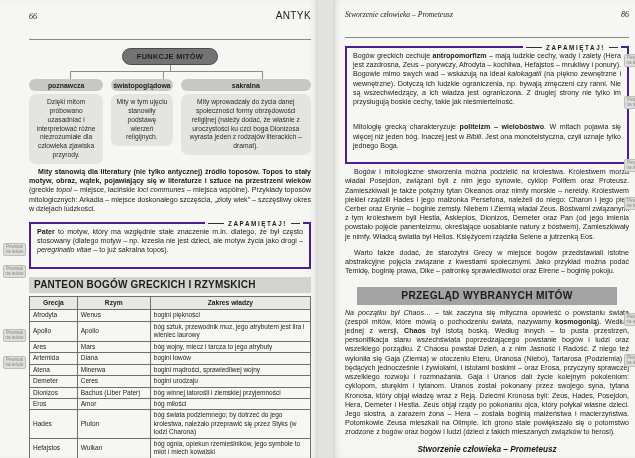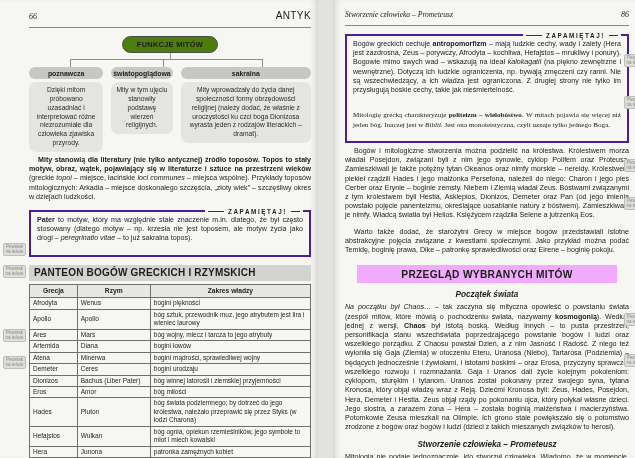--- a/index.html
+++ b/index.html
@@ -5,28 +5,28 @@
   html,body{margin:0;padding:0;}
   #spread{position:relative;width:635px;height:458px;background:#dddddad6;overflow:hidden;
     font-family:"Liberation Sans",sans-serif;color:#1c1c1c;}
   .page{position:absolute;top:0;height:458px;background:#f6f6f3;}
   #page-left{left:0;width:318px;box-shadow:inset -6px 0 8px -6px rgba(0,0,0,.25);}
   #page-right{left:333px;width:317px;box-shadow:inset 6px 0 8px -6px rgba(0,0,0,.25);}
   .content{position:absolute;top:10px;}
   #page-left .content{left:29px;width:282px;}
   #page-right .content{left:12px;width:284px;}
   .pghead{display:flex;justify-content:space-between;align-items:flex-end;
-    border-bottom:1px solid #8a8a8a;padding-bottom:6px;font-size:7.5px;}
+    border-bottom:1px solid #8a8a8a;padding-bottom:18px;font-size:7.5px;}
   .pgnum{font-family:"Liberation Serif",serif;font-style:italic;font-size:8px;}
   .running{font-size:10px;letter-spacing:.4px;}
   .running-it{font-family:"Liberation Serif",serif;font-style:italic;font-size:7.6px;}
   
   .diagram{margin-top:5px;}
   .dg-title-wrap{text-align:center;}
-  .dg-title{display:inline-block;border:1.2px solid #4a4a4a;border-radius:9px;background:#4d7c0f;
+  .dg-title{display:inline-block;border:1.2px solid #4a4a4a;border-radius:9px;background:#737373;
     font-weight:bold;font-size:7.4px;padding:3px 14px;letter-spacing:.3px;}
   .dg-connect{position:relative;height:14px;}
   .dg-connect .v{position:absolute;width:1px;background:#8d8d8d;}
   .dg-connect .h{position:absolute;height:1px;background:#8d8d8d;left:14.5%;right:17.5%;top:6px;}
   .vc{left:50%;top:0;height:6px;}
   .v1{left:14.5%;top:6px;height:8px;} .v2{left:47.5%;top:6px;height:8px;} .v3{left:82.5%;top:6px;height:8px;}
   .dg-cols{display:flex;gap:8px;}
   .dg-col{display:flex;flex-direction:column;gap:3px;}
   .dg-label{background:#c7c7c5;border-radius:6px;text-align:center;font-weight:bold;
     font-size:6.9px;padding:2.5px 2px;}
@@ -36,29 +36,29 @@
   .para{font-size:7.1px;line-height:1.3;text-align:justify;margin-top:4px;}
   .indent{text-indent:9px;}
   .b{font-weight:bold;} .i{font-style:italic;}
   
   .rbox{position:relative;border:2px solid #4c1d95;margin-top:8px;padding:4px 6px 4px 6px;}
   .rlabel{position:absolute;top:-4px;right:6px;background:#f6f6f3;padding:0 3px;
     display:flex;align-items:center;gap:4px;font-weight:bold;font-size:6.3px;letter-spacing:1.6px;}
   .rlabel .dash{height:0;border-top:1.2px solid #333;}
   .dash-l{width:16px;} .dash-r{width:9px;}
   .rbox .para{margin-top:0;}
-  .rbox .para + .para{margin-top:16px;font-family:Liberation Serif, serif;}
+  .rbox .para + .para{margin-top:16px;}
   
   .band{background:#d3d3d0;font-weight:bold;font-size:10px;padding:2.5px 5px;margin-top:8px;letter-spacing:.2px;}
   table{width:100%;border-collapse:collapse;margin-top:3px;}
   th,td{border:1px solid #6f6f6f;font-size:6.5px;padding:1px 3px;line-height:1.3;vertical-align:middle;}
   th{background:#e7e7e4;text-align:center;font-size:6.7px;padding:2px 3px;}
   col.c-greek{width:17%;} col.c-roman{width:26%;} col.c-domain{width:57%;}
   
-  .section-band{background:#f0abfc;text-align:center;font-weight:bold;font-size:10.2px;
+  .section-band{background:#a3a3a3;text-align:center;font-weight:bold;font-size:10.2px;
     padding:3.5px 0;margin:10px 12px 0 12px;letter-spacing:.3px;}
   .subhead{text-align:center;font-weight:bold;font-style:italic;font-size:8.2px;margin-top:7px;}
   
   .tab{position:absolute;width:21px;height:11px;background:#dededb;border:1px solid #bdbdba;
     border-radius:2px;color:#8a8a88;font-size:4.5px;line-height:1.1;text-align:center;
     display:flex;flex-direction:column;justify-content:center;overflow:hidden;}
 </style>
 </head>
 <body>
 
@@ -102,21 +102,21 @@
       </div>
 
       <p class="para indent"><span class="b">Mity stanowią dla literatury (nie tylko antycznej) źródło toposów. Topos to stały motyw, obraz, wątek, pojawiający się w literaturze i sztuce na przestrzeni wieków </span><span>(greckie </span><span class="i">topoi</span><span> – miejsce, łacińskie </span><span class="i">loci communes</span><span> – miejsca wspólne). Przykłady toposów mitologicznych: Arkadia – miejsce doskonałego szczęścia, „złoty wiek” – szczęśliwy okres w dziejach ludzkości.</span></p>
 
       <div class="rbox">
         <div class="rlabel">
           <span class="dash dash-l"></span>
           <span>ZAPAMIĘTAJ!</span>
           <span class="dash dash-r"></span>
         </div>
-        <p class="para"><span class="b">Pater</span><span> to motyw, który ma względnie stałe znaczenie m.in. dlatego, że był często stosowany (dlatego motyw – np. krzesła nie jest toposem, ale motyw życia jako drogi – </span><span class="i">peregrinatio vitae</span><span> – to już sakralna topos).</span></p>
+        <p class="para"><span class="b">Pater</span><span> to motyw, który ma względnie stałe znaczenie m.in. dlatego, że był często stosowany (dlatego motyw – np. krzesła nie jest dzieci, ale motyw życia jako drogi – </span><span class="i">peregrinatio vitae</span><span> – to już sakralna topos).</span></p>
       </div>
 
       <div class="band">PANTEON BOGÓW GRECKICH I RZYMSKICH</div>
 
       <table>
         <colgroup>
             <col class="c-greek">
             <col class="c-roman">
             <col class="c-domain">
           </colgroup>
@@ -239,21 +239,20 @@
         </div>
         <p class="para"><span>Bogów greckich cechuje </span><span class="b">antropomorfizm</span><span> – mają ludzkie cechy, wady i zalety (Hera jest zazdrosna, Zeus – porywczy, Afrodyta – kochliwa, Hefajstos – mrukliwy i ponury). Bogowie mimo swych wad – wskazują na ideał </span><span class="i">kalokagatii</span><span> (na piękno zewnętrzne i wewnętrzne). Dotyczą ich ludzkie ograniczenia, np. bywają zmęczeni czy ranni. Nie są wszechwiedzący, a ich władza jest ograniczona. Z drugiej strony nie tylko im przysługują boskie cechy, takie jak nieśmiertelność.</span></p>
         <p class="para"><span>Mitologię grecką charakteryzuje </span><span class="b">politeizm – wielobóstwo</span><span>. W mitach pojawia się więcej niż jeden bóg. Inaczej jest w </span><span class="i">Biblii</span><span>. Jest ona monoteistyczna, czyli uznaje tylko jednego Boga.</span></p>
       </div>
 
       <p class="para indent"><span>Bogów i mitologiczne stworzenia można podzielić na królestwa. Królestwem morza władał Posejdon, związani byli z nim jego synowie, cyklop Polifem oraz Proteusz. Zamieszkiwali je także potężny tytan Okeanos oraz nimfy morskie – nereidy. Królestwem piekieł rządzili Hades i jego małżonka Persefona, należeli do niego: Charon i jego pies Cerber oraz Erynie – boginie zemsty. Niebem i Ziemią władał Zeus. Bóstwami związanymi z tym królestwem byli Hestia, Asklepios, Dionizos, Demeter oraz Pan (od jego imienia powstało pojęcie panenteizmu, określające uosabianie natury z bóstwem). Zamieszkiwały je nimfy. Władcą światła był Helios. Księżycem rządziła Selene a jutrzenką Eos.</span></p>
       <p class="para indent"><span>Warto także dodać, że starożytni Grecy w miejsce bogów przedstawiali istotne abstrakcyjne pojęcia związane z kwestiami społecznymi. Jako przykład można podać Temidę, boginię prawa, Dike – patronkę sprawiedliwości oraz Eirene – boginię pokoju.</span></p>
 
       <div class="section-band">PRZEGLĄD WYBRANYCH MITÓW</div>
 
-      <div class="subhead">Początek świata</div>
       <p class="para"><span class="i">Na początku był Chaos…</span><span> – tak zaczyna się mityczna opowieść o powstaniu świata (zespół mitów, które mówią o pochodzeniu świata, nazywamy </span><span class="b">kosmogonią</span><span>). Według jednej z wersji, </span><span class="b">Chaos</span><span> był istotą boską. Według innych – to pusta przestrzeń, personifikacja stanu wszechświata poprzedzającego powstanie bogów i ludzi oraz wszelkiego porządku. Z Chaosu powstał Dzień, a z nim Jasność i Radość. Z niego też wyłoniła się Gaja (Ziemia) w otoczeniu Eteru, Uranosa (Niebo), Tartarosa (Podziemia) – będących jednocześnie i żywiołami, i istotami boskimi – oraz Erosa, przyczyny sprawczej wszelkiego rozwoju i rozmnażania. Gaja i Uranos dali życie kolejnym pokoleniom: cyklopom, sturękim i tytanom. Uranos został pokonany przez swojego syna, tytana Kronosa, który objął władzę wraz z Reją. Dziećmi Kronosa byli: Zeus, Hades, Posejdon, Hera, Demeter i Hestia. Zeus objął rządy po pokonaniu ojca, który połykał własne dzieci. Jego siostra, a zarazem żona – Hera – została boginią małżeństwa i macierzyństwa. Potomkowie Zeusa mieszkali na Olimpie. Ich grono stale powiększało się o potomstwo zrodzone z bogów oraz bogów i ludzi (dzieci z takich mieszanych związków to herosi).</span></p>
 
       <div class="subhead">Stworzenie człowieka – Prometeusz</div>
       <p class="para"><span>Mitologia nie podaje jednoznacznie, kto stworzył człowieka. Wiadomo, że w momencie, gdy Zeus obejmował władzę, ludzie byli już na ziemi. Jedna z hipotez zakłada, że stwórcą ludzkości jest jeden z tytanów – </span></p>
 
     </div>
 
     <div class="tab" style="right:3px;top:54px;">
       <span>Pewniak</span>
         <span>na teście</span>

